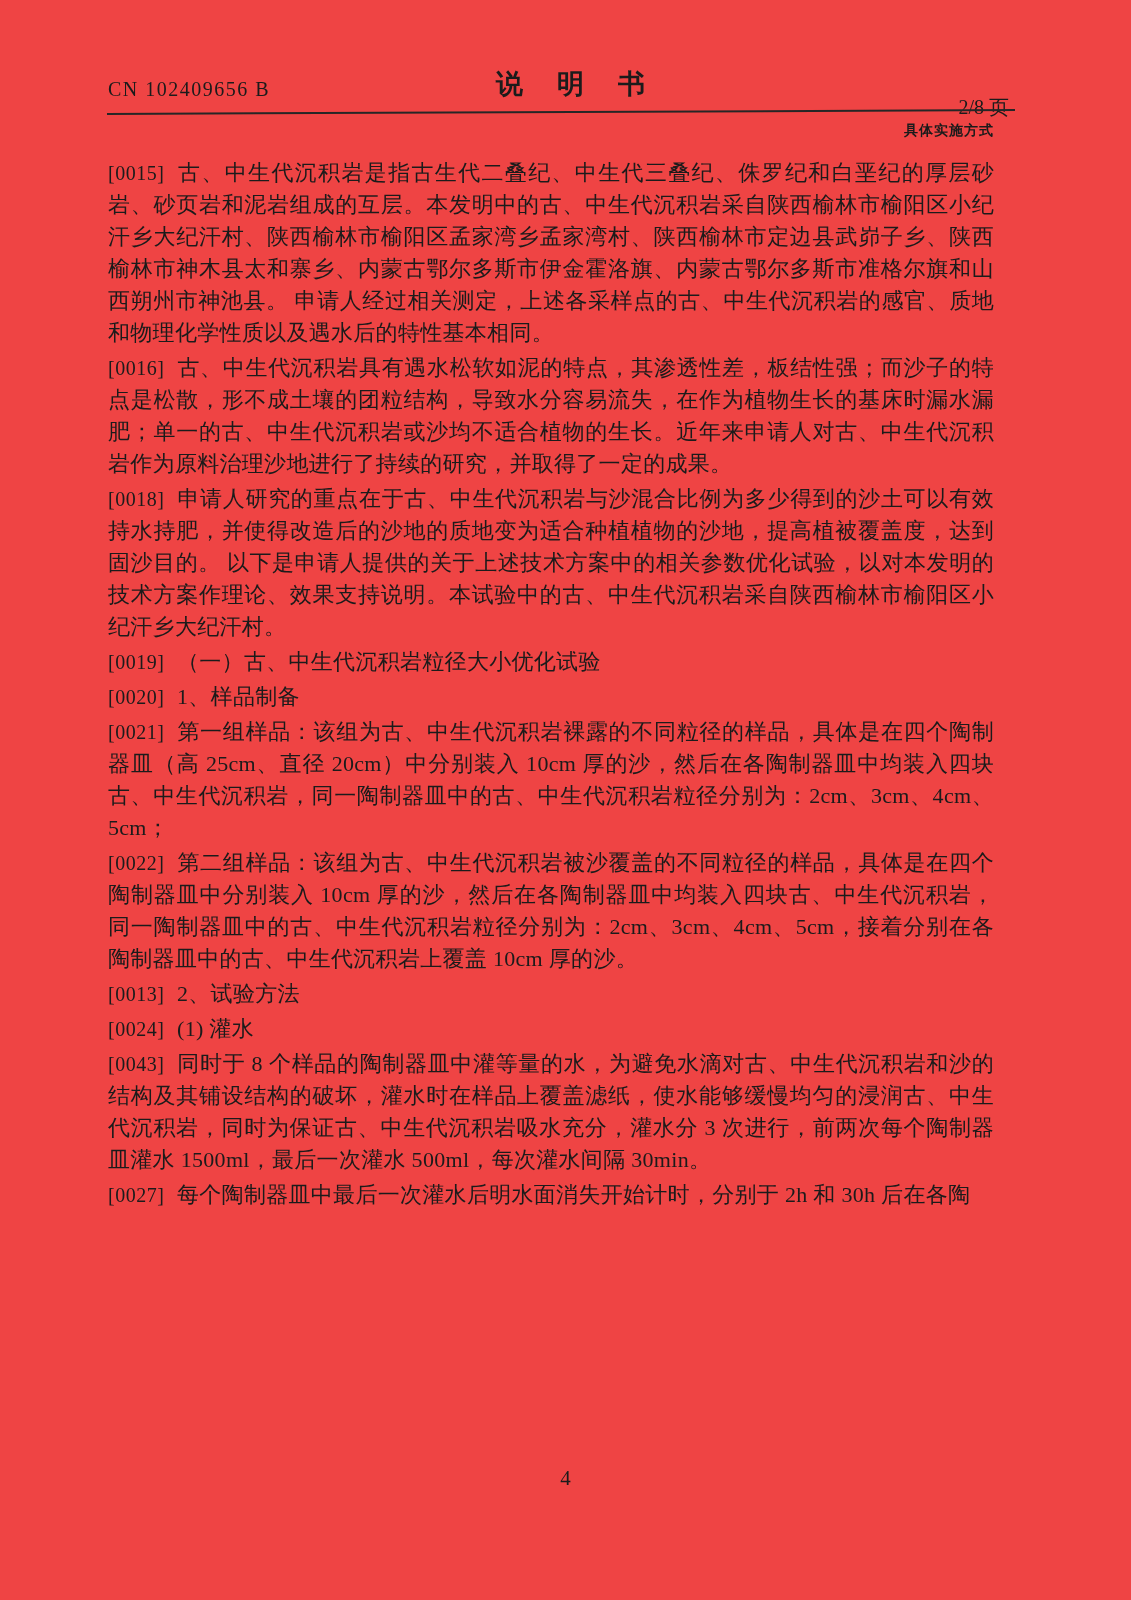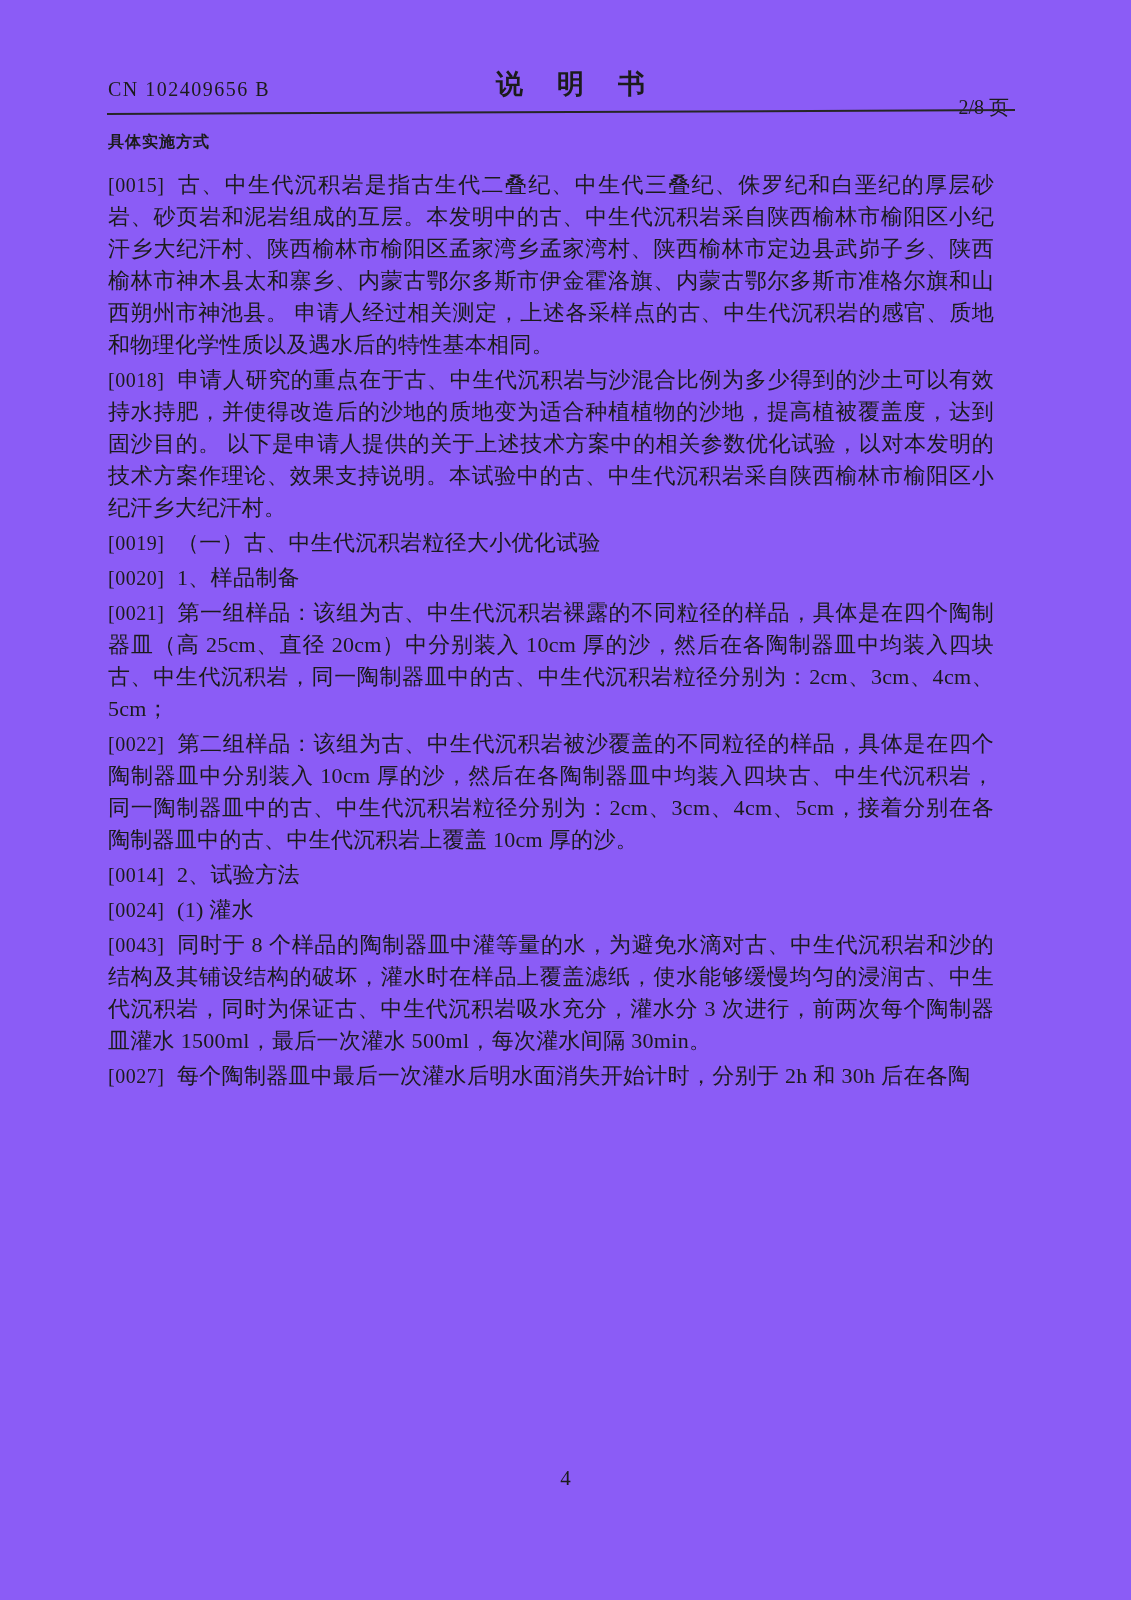--- a/index.html
+++ b/index.html
@@ -11,21 +11,21 @@
     width: 1131px;
     height: 1600px;
     position: relative;
     overflow: hidden;
     font-family: "Liberation Serif", "DejaVu Serif", serif;
     color: #1b1b1b;
   }
   .page {
     position: absolute;
     inset: 0;
-    background: #8b5cf6;
+    background: #ef4444;
   }
   
   .doc-number {
     position: absolute;
     left: 108px;
     top: 78px;
     font-size: 20px;
     letter-spacing: 1.5px;
     white-space: nowrap;
   }
@@ -61,25 +61,26 @@
   }
   
   .doc-main {
     position: absolute;
     left: 108px;
     top: 116px;
     width: 886px;
   }
   .section-heading {
     font-family: "Liberation Sans", "DejaVu Sans", sans-serif;
-    font-size: 16px;
+    font-size: 14px;
     font-weight: bold;
-    margin: 12px 0 13px 0;
+    margin: 0 0 13px 0;
     line-height: 28px;
     letter-spacing: 1px;
+    text-align: right;
   }
   .para {
     margin: 0 0 3px 0;
     font-size: 22px;
     line-height: 32px;
     text-align: justify;
     letter-spacing: 0.3px;
   }
   .para-label {
     display: inline-block;
@@ -108,26 +109,27 @@
   <div class="doc-title">说明书</div>
 
   <div class="page-indicator">2/8 页</div>
 
   <div class="header-rule"></div>
 
   <main class="doc-main">
     <h2 class="section-heading">具体实施方式</h2>
     <div>
         <p class="para"><span class="para-label">[0015]</span>古、中生代沉积岩是指古生代二叠纪、中生代三叠纪、侏罗纪和白垩纪的厚层砂岩、砂页岩和泥岩组成的互层。本发明中的古、中生代沉积岩采自陕西榆林市榆阳区小纪汗乡大纪汗村、陕西榆林市榆阳区孟家湾乡孟家湾村、陕西榆林市定边县武峁子乡、陕西榆林市神木县太和寨乡、内蒙古鄂尔多斯市伊金霍洛旗、内蒙古鄂尔多斯市准格尔旗和山西朔州市神池县。 申请人经过相关测定，上述各采样点的古、中生代沉积岩的感官、质地和物理化学性质以及遇水后的特性基本相同。</p>
+        <p class="para"><span class="para-label">[0016]</span>古、中生代沉积岩具有遇水松软如泥的特点，其渗透性差，板结性强；而沙子的特点是松散，形不成土壤的团粒结构，导致水分容易流失，在作为植物生长的基床时漏水漏肥；单一的古、中生代沉积岩或沙均不适合植物的生长。近年来申请人对古、中生代沉积岩作为原料治理沙地进行了持续的研究，并取得了一定的成果。</p>
         <p class="para"><span class="para-label">[0018]</span>申请人研究的重点在于古、中生代沉积岩与沙混合比例为多少得到的沙土可以有效持水持肥，并使得改造后的沙地的质地变为适合种植植物的沙地，提高植被覆盖度，达到固沙目的。 以下是申请人提供的关于上述技术方案中的相关参数优化试验，以对本发明的技术方案作理论、效果支持说明。本试验中的古、中生代沉积岩采自陕西榆林市榆阳区小纪汗乡大纪汗村。</p>
         <p class="para"><span class="para-label">[0019]</span>（一）古、中生代沉积岩粒径大小优化试验</p>
         <p class="para"><span class="para-label">[0020]</span>1、样品制备</p>
         <p class="para"><span class="para-label">[0021]</span>第一组样品：该组为古、中生代沉积岩裸露的不同粒径的样品，具体是在四个陶制器皿（高 25cm、直径 20cm）中分别装入 10cm 厚的沙，然后在各陶制器皿中均装入四块古、中生代沉积岩，同一陶制器皿中的古、中生代沉积岩粒径分别为：2cm、3cm、4cm、5cm；</p>
         <p class="para"><span class="para-label">[0022]</span>第二组样品：该组为古、中生代沉积岩被沙覆盖的不同粒径的样品，具体是在四个陶制器皿中分别装入 10cm 厚的沙，然后在各陶制器皿中均装入四块古、中生代沉积岩，同一陶制器皿中的古、中生代沉积岩粒径分别为：2cm、3cm、4cm、5cm，接着分别在各陶制器皿中的古、中生代沉积岩上覆盖 10cm 厚的沙。</p>
-        <p class="para"><span class="para-label">[0014]</span>2、试验方法</p>
+        <p class="para"><span class="para-label">[0013]</span>2、试验方法</p>
         <p class="para"><span class="para-label">[0024]</span>(1) 灌水</p>
         <p class="para"><span class="para-label">[0043]</span>同时于 8 个样品的陶制器皿中灌等量的水，为避免水滴对古、中生代沉积岩和沙的结构及其铺设结构的破坏，灌水时在样品上覆盖滤纸，使水能够缓慢均匀的浸润古、中生代沉积岩，同时为保证古、中生代沉积岩吸水充分，灌水分 3 次进行，前两次每个陶制器皿灌水 1500ml，最后一次灌水 500ml，每次灌水间隔 30min。</p>
         <p class="para"><span class="para-label">[0027]</span>每个陶制器皿中最后一次灌水后明水面消失开始计时，分别于 2h 和 30h 后在各陶</p>
       </div>
   </main>
 
   <div class="footer-page-number">4</div>
 
 </div>
 

